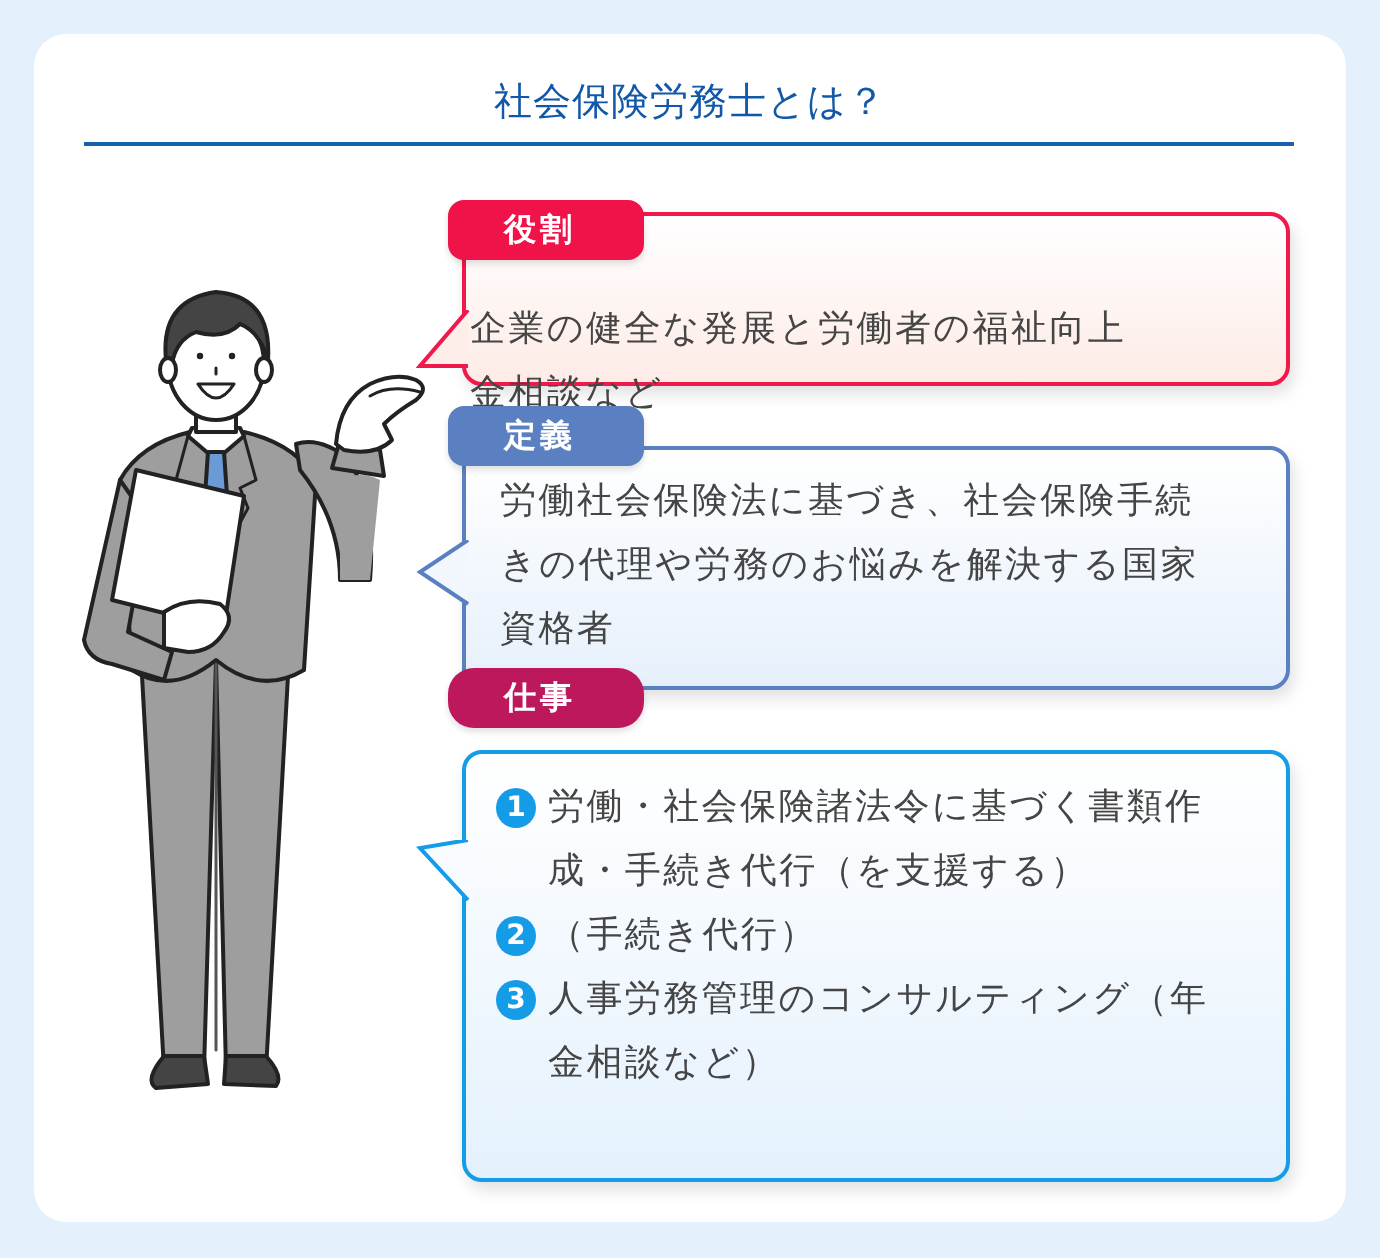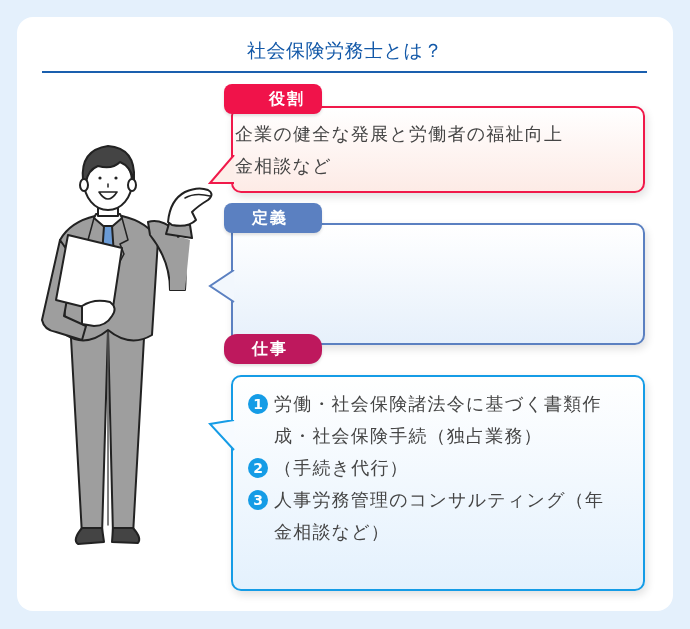--- a/index.html
+++ b/index.html
@@ -35,22 +35,22 @@
     color: #fff; font-weight: bold; font-size: 16px; line-height: 30px;
     padding-left: 28px; letter-spacing: 2px;
     box-shadow: 0 2px 3px rgba(0,0,0,0.12);
   }
   .body-text {
     font-size: 18px; color: #454545; line-height: 32px; letter-spacing: 1.2px;
   }
 
   #b1 { top: 106px; height: 87px; border-color: #f0194a;
         background: linear-gradient(#ffffff, #fdebe6); }
-  #b1 .body-text { padding: 10px 0 0 2px; }
-  #l1 { top: 84px; background: #f0134a; text-align: center; }
+  #b1 .body-text { padding: 10px 0 0 2px; margin-top: 31px; }
+  #l1 { top: 100px; background: #f0134a; }
 
   #b2 { top: 223px; height: 122px; border-color: #5b80c1;
         background: linear-gradient(#ffffff, #e6f0fb); }
   #b2 .body-text { padding: 10px 0 0 17px; }
   #l2 { top: 203px; background: #5b80c1; }
 
   #b3 { top: 375px; height: 216px; border-color: #159ce6;
         background: linear-gradient(#ffffff, #e4f1fd); }
   #b3 .list { padding: 11px 0 0 15px; }
   #l3 { top: 334px; background: #be185d; border-radius: 13px; }
@@ -133,35 +133,40 @@
   </div>
 </div>
 <div class="label" id="l1">役割</div>
 
 <div class="bubble" id="b2">
   <div class="tail" style="top:45px;">
     <svg width="27" height="36" viewBox="0 0 27 36">
         <path d="M26 0 L2 16 L26 32" fill="#f2f7fd" stroke="#5b80c1" stroke-width="2" stroke-linejoin="miter"></path>
       </svg>
   </div>
+  <div class="body-text">
+    <div>労働社会保険法に基づき、社会保険手続</div>
+    <div>きの代理や労務のお悩みを解決する国家</div>
+    <div>資格者</div>
+  </div>
 </div>
 <div class="label" id="l2">定義</div>
 
 <div class="bubble" id="b3">
   <div class="tail" style="top:43px;">
     <svg width="27" height="36" viewBox="0 0 27 36">
         <path d="M26 0 L2 4 L26 30" fill="#f7fbff" stroke="#159ce6" stroke-width="2" stroke-linejoin="miter"></path>
       </svg>
   </div>
   <div class="list">
     <div class="item">
       <span class="num">1</span>
       <div class="body-text">
         <div>労働・社会保険諸法令に基づく書類作</div>
-        <div>成・社会保険手続（独占業務）</div>
+        <div>成・手続き代行（を支援する）</div>
       </div>
     </div>
     <div class="item">
       <span class="num">2</span>
       <div class="body-text">
         <div>（手続き代行）</div>
       </div>
     </div>
     <div class="item">
       <span class="num">3</span>

